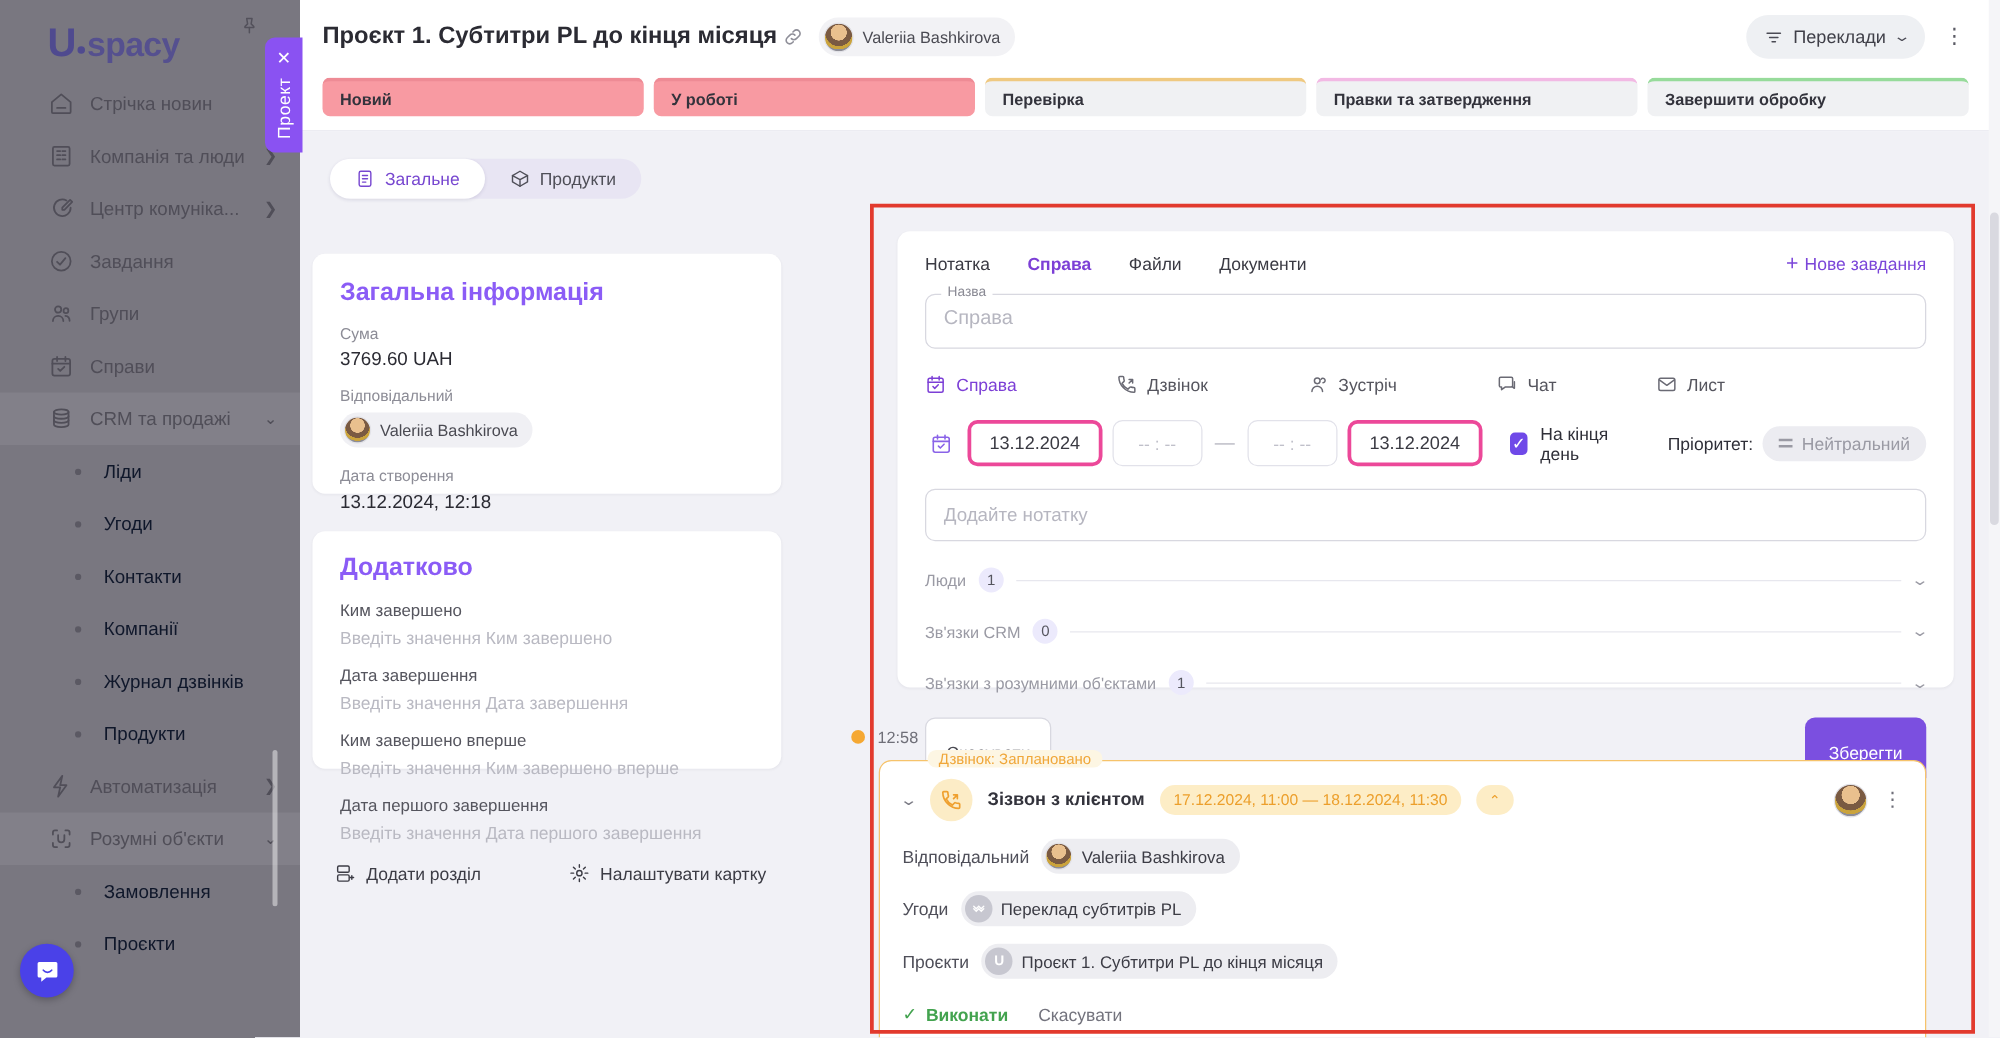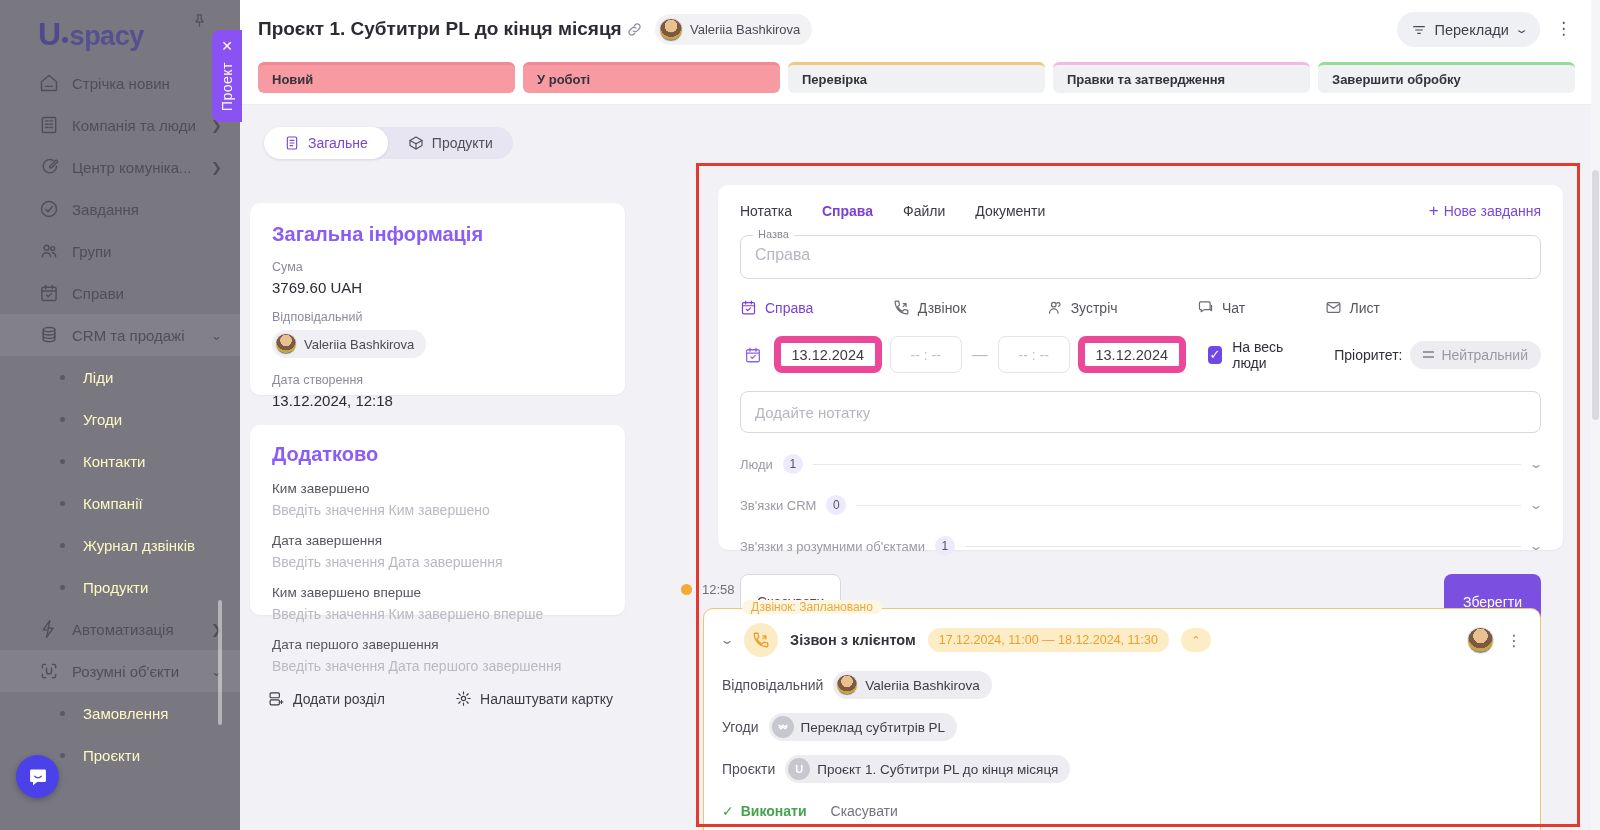--- a/index.html
+++ b/index.html
@@ -14,21 +14,21 @@
   .logo-dot { display:inline-block; width:6px; height:6px; border-radius:50%; background:#4f4a8f; margin:0 2px 2px 1px; }
   .logo-rest { color:#55508f; }
   .pin-icon { position:absolute; right:32px; top:12px; color:#53515b; }
   .side-list { position:absolute; left:0; top:62px; width:240px; }
   .side-item { display:flex; align-items:center; height:42px; padding:0 18px 0 38px; color:#504e58; font-size:15px; cursor:pointer; }
   .side-item.hl { background:rgba(255,255,255,0.07); }
   .si-icon { width:22px; height:22px; margin-right:12px; flex:0 0 22px; display:flex; align-items:center; justify-content:center; }
   .si-icon svg { width:20px; height:20px; stroke:#504e58; fill:none; stroke-width:1.7; stroke-linecap:round; stroke-linejoin:round; }
   .si-label { flex:1; white-space:nowrap; overflow:hidden; }
   .si-chev { color:#504e58; font-size:13px; }
-  .side-sub { display:flex; align-items:center; height:42px; padding-left:60px; color:#fef9c3; font-size:15px; cursor:pointer; }
+  .side-sub { display:flex; align-items:center; height:42px; padding-left:60px; color:#0f172a; font-size:15px; cursor:pointer; }
   .sub-dot { width:5px; height:5px; border-radius:50%; background:#5b5963; margin-right:18px; }
   .side-scroll-thumb { position:absolute; left:218px; top:600px; width:4px; height:125px; border-radius:2px; background:rgba(255,255,255,0.45); }
   .fab { position:absolute; left:16px; top:755px; width:43px; height:43px; border-radius:50%; background:#4a41e8; display:flex; align-items:center; justify-content:center; box-shadow:0 2px 6px rgba(0,0,0,0.25); cursor:pointer; }
   .fab svg { width:20px; height:20px; fill:#fff; }
 
   
   .vtab { position:absolute; left:212px; top:30px; width:30px; height:92px; background:#8a52f2; border-radius:8px 0 0 8px; display:flex; flex-direction:column; align-items:center; padding-top:8px; z-index:5; cursor:pointer; }
   .vtab-close { color:#fff; font-size:14px; line-height:16px; }
   .vtab-label { color:#fff; font-size:14px; margin-top:8px; writing-mode:vertical-rl; transform:rotate(180deg); letter-spacing:0.5px; }
 
@@ -86,21 +86,21 @@
   .name-field input { border:none; outline:none; width:100%; font-size:16px; color:#3a3a42; font-family:inherit; }
   .name-field input::placeholder { color:#b6b6c0; }
   .types-row { display:flex; margin-top:20px; width:640px; justify-content:space-between; }
   .type-item { display:flex; align-items:center; gap:8px; font-size:14px; color:#55555e; cursor:pointer; }
   .type-item svg { width:17px; height:17px; stroke:#6a6a74; fill:none; stroke-width:1.7; stroke-linecap:round; stroke-linejoin:round; }
   .type-item.active { color:#7c3fd6; }
   .type-item.active svg { stroke:#7c3fd6; }
   .date-row { display:flex; align-items:center; margin-top:20px; gap:8px; }
   .cal-btn { width:32px; height:32px; border-radius:7px; display:flex; align-items:center; justify-content:center; cursor:pointer; }
   .cal-btn svg { width:18px; height:18px; stroke:#8a63e8; fill:none; stroke-width:1.7; stroke-linecap:round; }
-  .date-input { width:108px; height:37px; border:7px solid #ec4899; border-radius:8px; text-align:center; font-size:14.5px; color:#3a3a42; font-family:inherit; outline:none; }
+  .date-input { width:108px; height:37px; border:3px solid #ec4899; border-radius:8px; text-align:center; font-size:14.5px; color:#3a3a42; font-family:inherit; outline:none; }
   .time-input { width:72px; height:37px; border:1px solid #e2e2ea; border-radius:8px; text-align:center; font-size:14px; font-family:inherit; outline:none; color:#3a3a42; }
   .time-input::placeholder { color:#c0c0ca; }
   .dash { color:#b8b8c2; margin:0 2px; }
   .checkbox { width:18px; height:18px; border-radius:4px; background:#6f49e8; color:#fff; font-size:13px; display:flex; align-items:center; justify-content:center; margin-left:14px; cursor:pointer; }
   .allday-label { font-size:14px; color:#2f2f38; margin-left:2px; }
   .prio-label { font-size:14px; color:#2f2f38; margin-left:22px; }
   .prio-pill { display:flex; align-items:center; gap:7px; background:#ececf1; border-radius:15px; padding:6px 13px; font-size:14px; color:#9a9aa4; cursor:pointer; }
   .eq-icon { display:inline-block; width:11px; height:7px; border-top:2px solid #9a9aa4; border-bottom:2px solid #9a9aa4; }
   .note-field { margin-top:18px; }
   .note-field input { width:100%; height:42px; border:1px solid #d8d8e0; border-radius:8px; padding:0 14px; font-size:15px; font-family:inherit; outline:none; color:#3a3a42; }
@@ -459,21 +459,21 @@
           </svg>
       </div>
       <input class="date-input" value="13.12.2024" style="">
       <input class="time-input" placeholder="-- : --" style="">
       <span class="dash">—</span>
       <input class="time-input" placeholder="-- : --" style="">
       <input class="date-input" value="13.12.2024" style="">
       <div class="checkbox">
           <span>✓</span>
         </div>
-      <span class="allday-label">На весь люди</span>
+      <span class="allday-label">На кінця день</span>
       <span class="prio-label">Пріоритет:</span>
       <div class="prio-pill">
         <span class="eq-icon"></span>
         <span>Нейтральний</span>
       </div>
     </div>
 
     <div class="note-field">
       <input type="text" placeholder="Додайте нотатку" style="">
     </div>

